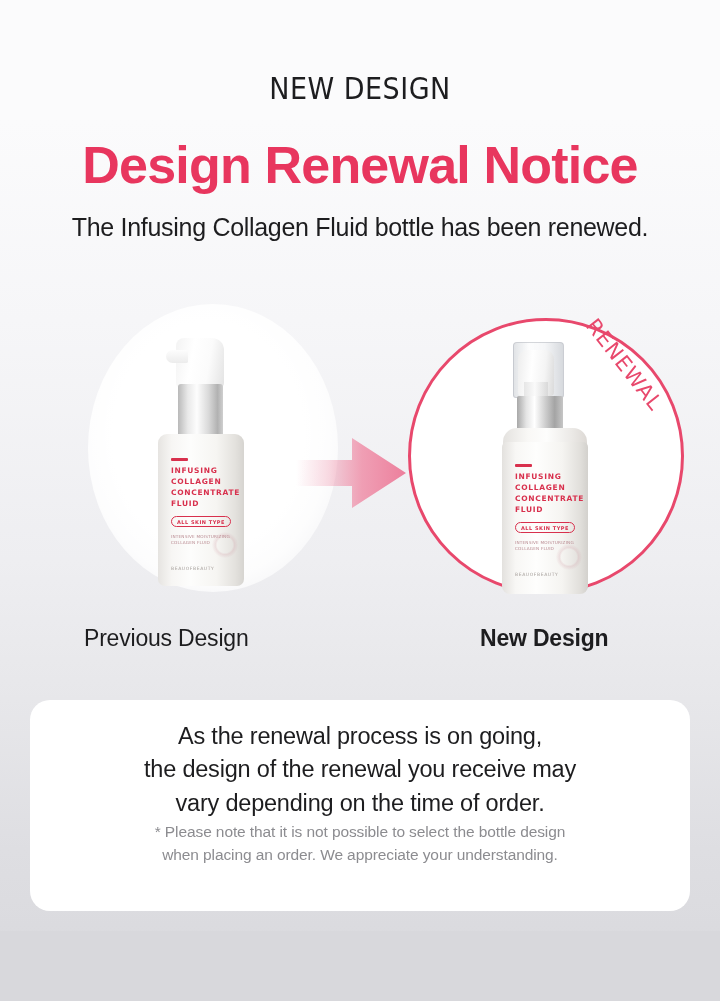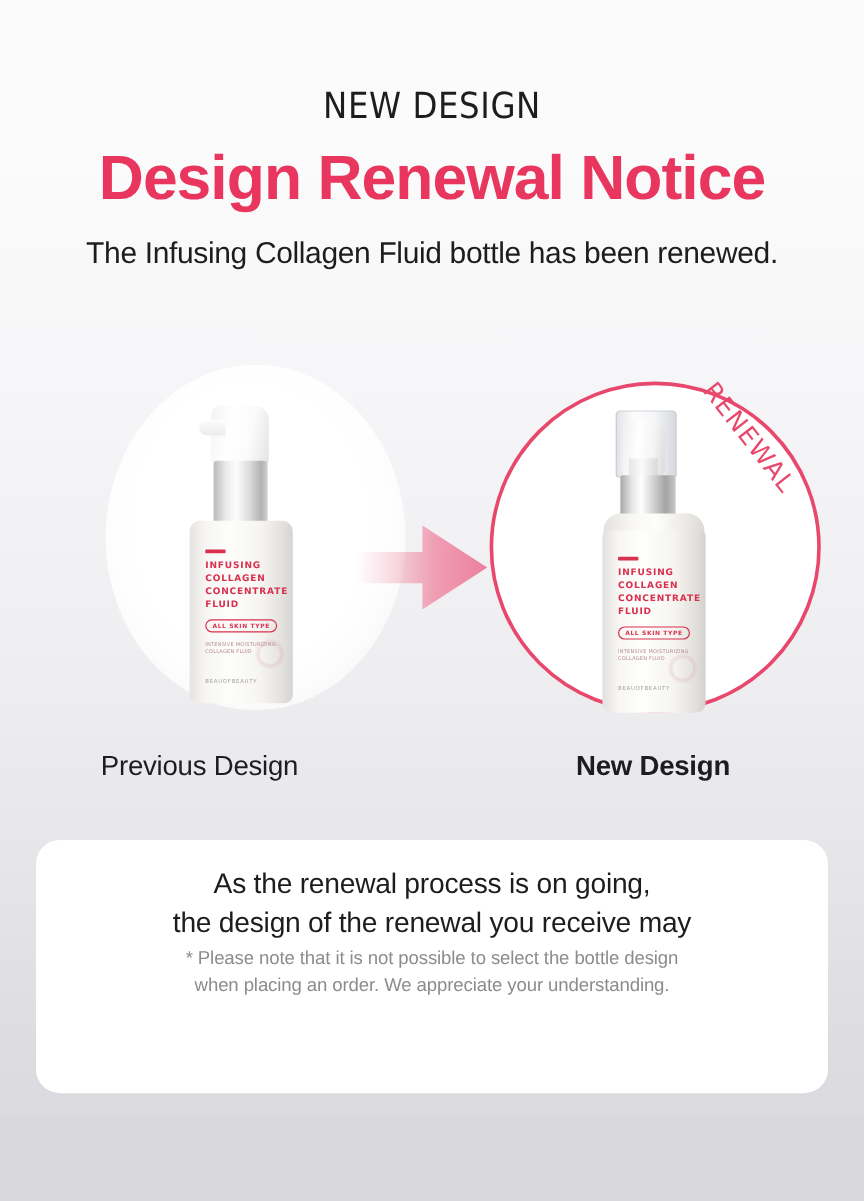--- a/index.html
+++ b/index.html
@@ -39,21 +39,21 @@
     margin-top: 74px;
     font-size: 30px;
     letter-spacing: 0.5px;
     color: #1d1d1f;
     font-weight: 400;
     line-height: 1;
     font-family: "DejaVu Sans", sans-serif;
     font-stretch: condensed;
   }
   .headline {
-    margin-top: 18px;
+    margin-top: 34px;
     font-size: 52px;
     line-height: 1.04;
     font-weight: 700;
     color: #e8365e;
     letter-spacing: -0.8px;
     font-family: "Liberation Sans", sans-serif;
   }
   .subline {
     margin-top: 18px;
     font-size: 25px;
@@ -359,20 +359,21 @@
     </svg>
   </div>
 
   <div class="caption cap-old">Previous Design</div>
   <div class="caption cap-new">New Design</div>
 
   <div class="notice">
     <div class="notice-main">
       <div>As the renewal process is on going,</div>
       <div>the design of the renewal  you receive may</div>
+      <div>vary depending on the time of order.</div>
     </div>
     <div class="notice-note">
       <div>* Please note that it is not possible to select the bottle design</div>
       <div>when placing an order. We appreciate your understanding.</div>
     </div>
   </div>
 
 </div>
 
 </body></html>

